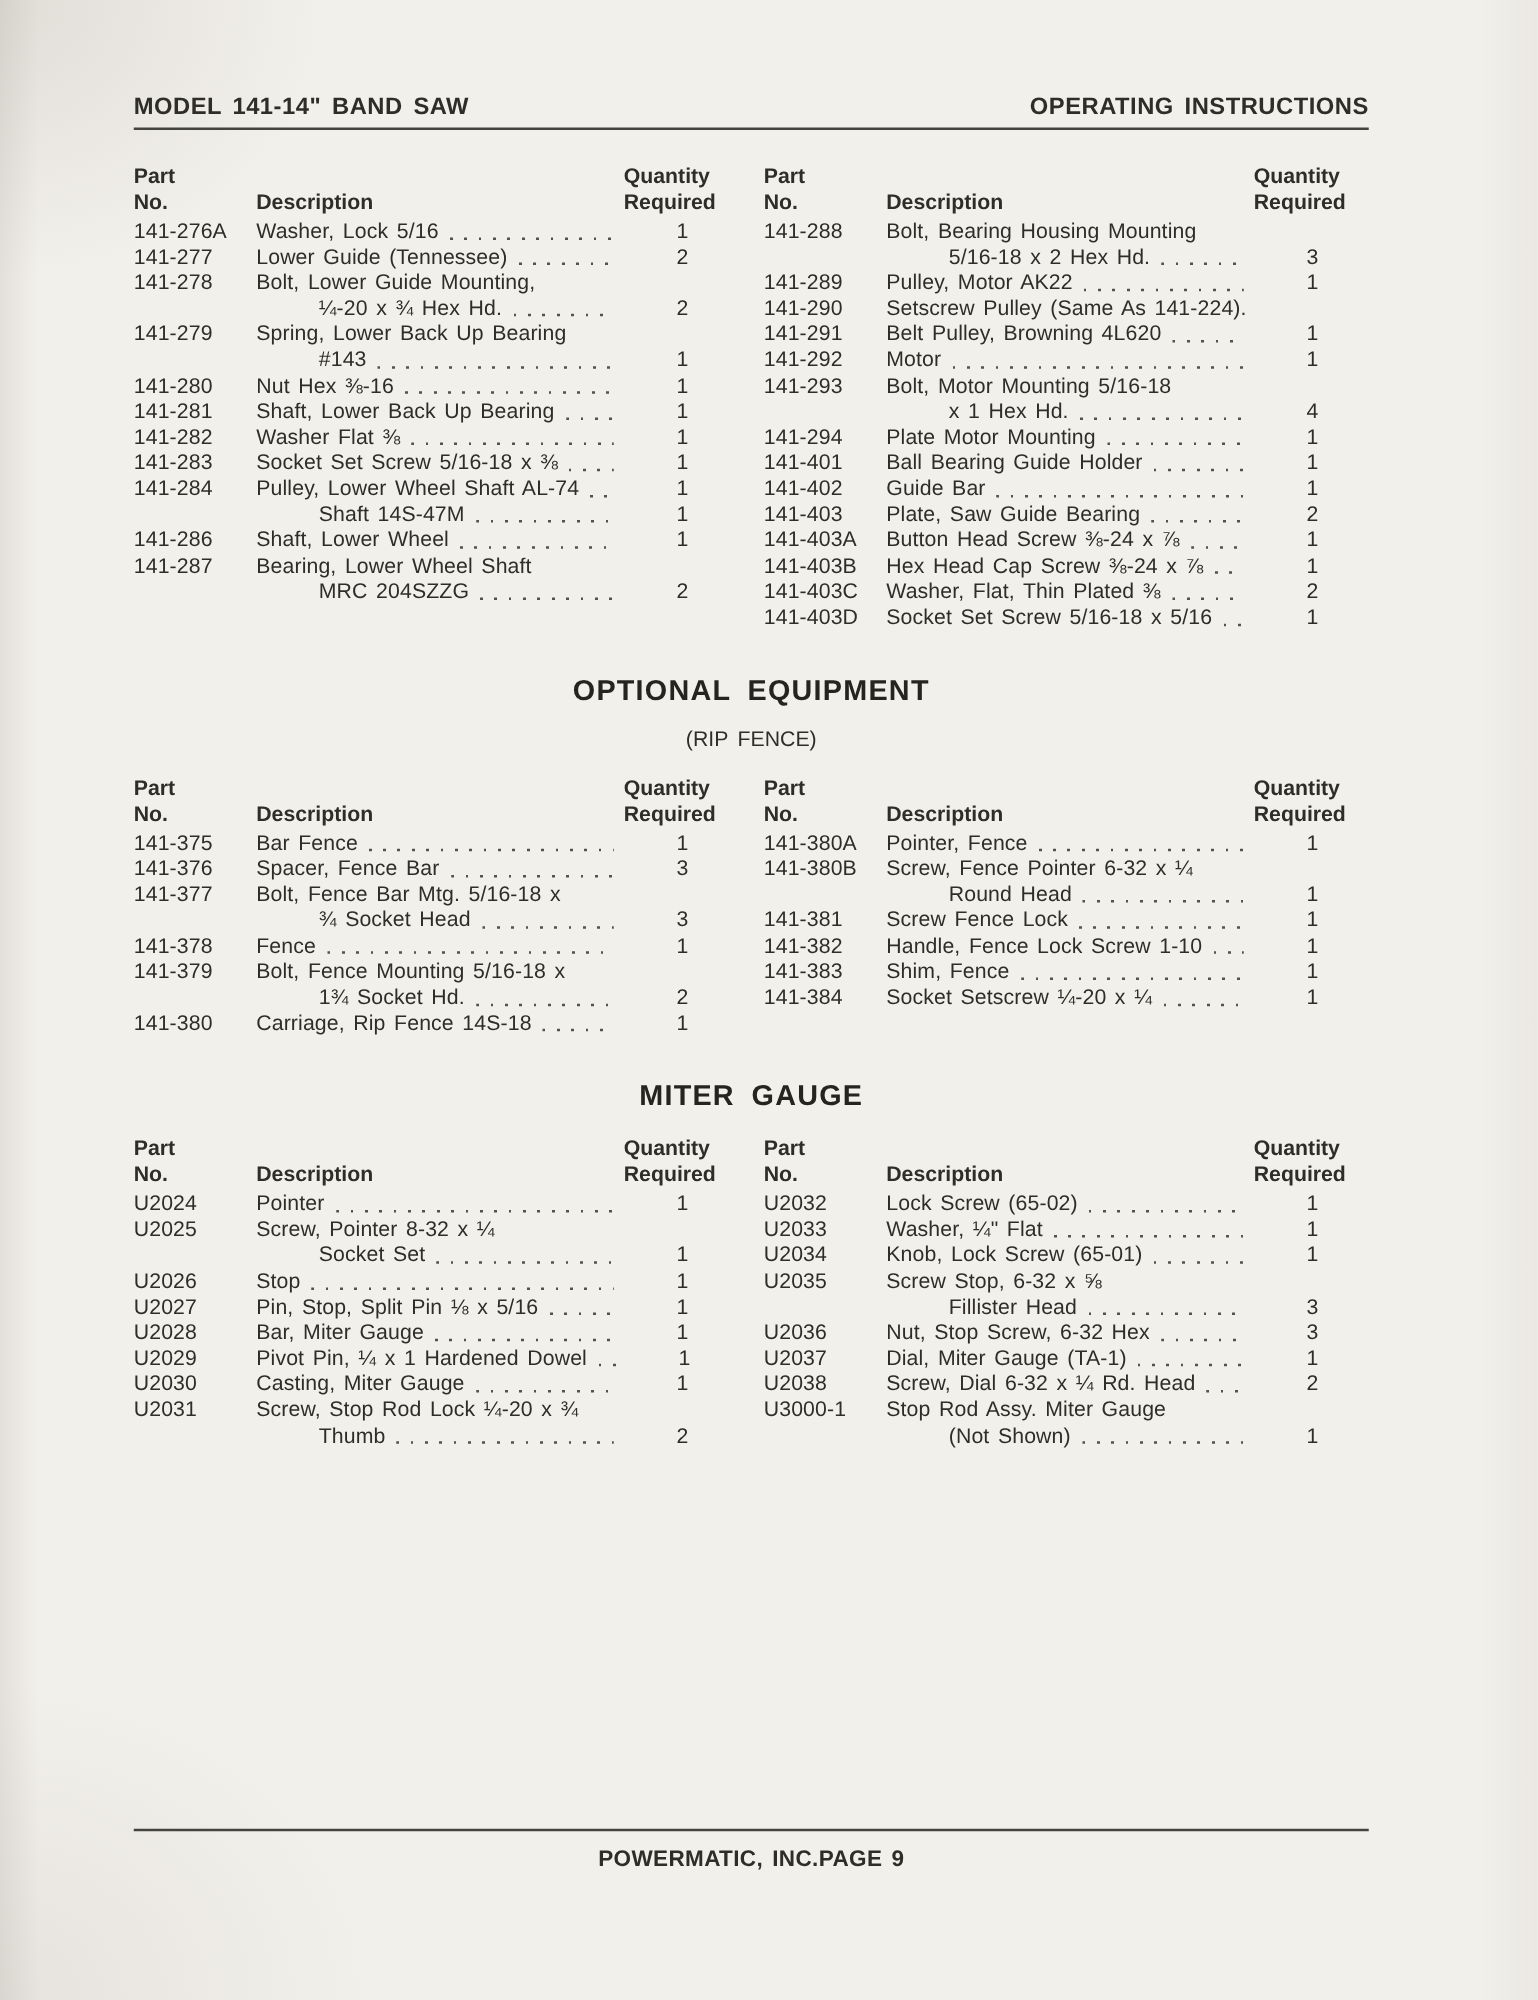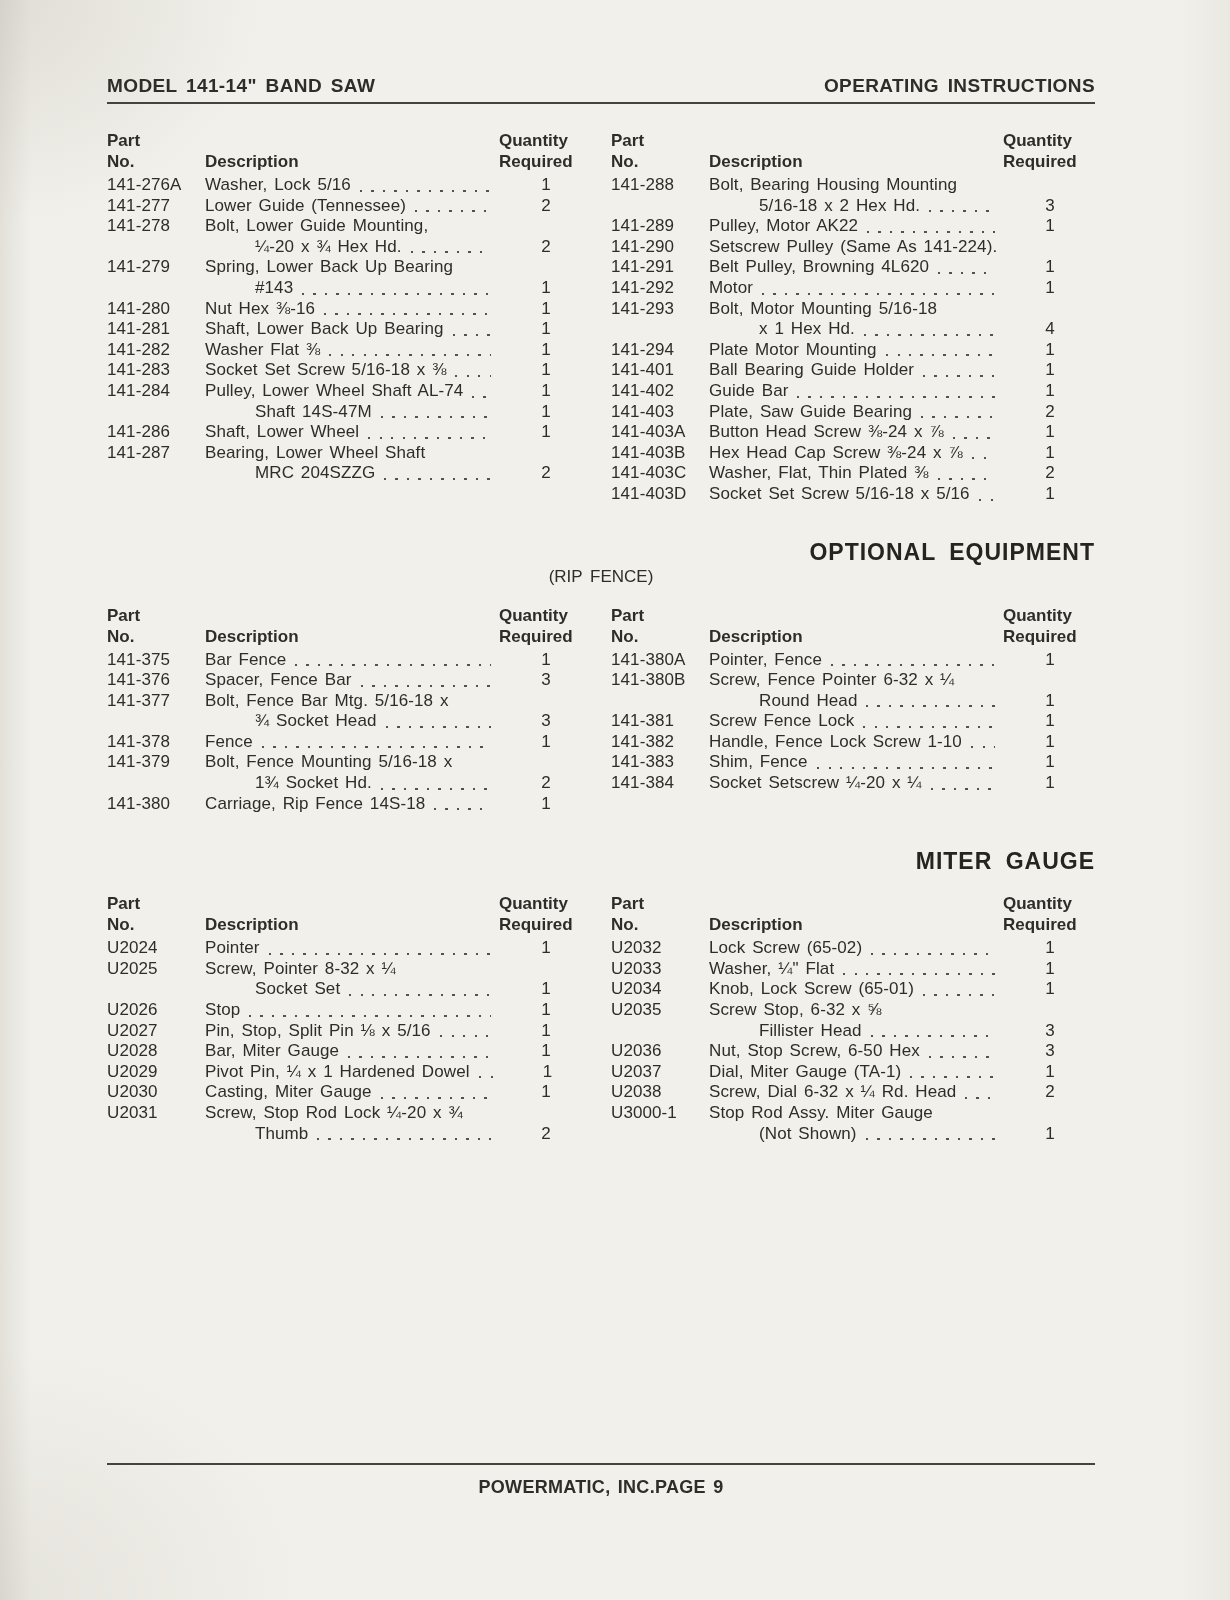--- a/index.html
+++ b/index.html
@@ -17,23 +17,23 @@
     overflow:hidden;
   }
   .page { position:relative; width:1230px; height:1600px; padding:75px 135px 0 107px; }
 
   header { display:flex; justify-content:space-between; font-size:19px; font-weight:bold;
            letter-spacing:.4px; word-spacing:3px; }
   .rule { height:2px; background:#45433d; margin-top:5px; }
 
   .section .cols { margin-top:26px; }
   .section.has-title .cols { margin-top:18px; }
-  .sec-title { margin-top:34px; text-align:right; font-size:23px; font-weight:bold;
+  .sec-title { margin-top:34px; text-align:center; font-size:23px; font-weight:bold;
                letter-spacing:1px; word-spacing:6px; color:#26241f; }
-  .sec-subtitle { text-align:center; font-size:17px; margin-top:1px; word-spacing:3px; }
+  .sec-subtitle { text-align:center; font-size:17px; margin-top:16px; word-spacing:3px; }
 
   .cols { display:flex; gap:20px; }
   .col { flex:1; min-width:0; }
 
   .thead { display:flex; font-weight:bold; line-height:21px; font-size:17px; word-spacing:2px; }
   .h-part { width:98px; flex:none; }
   .h-desc { flex:1; }
   .h-qty  { width:92px; flex:none; }
   .fill   { flex:1; }
 
@@ -518,21 +518,21 @@
                 <span class="pqty"></span>
               </div>
               <div class="prow">
                 <span class="pno"></span>
                 <span class="pdesc indent">Fillister Head</span>
                 <span class="leader"></span>
                 <span class="pqty">3</span>
               </div>
               <div class="prow">
                 <span class="pno">U2036</span>
-                <span class="pdesc">Nut, Stop Screw, 6-50 Hex</span>
+                <span class="pdesc">Nut, Stop Screw, 6-32 Hex</span>
                 <span class="leader"></span>
                 <span class="pqty">3</span>
               </div>
               <div class="prow">
                 <span class="pno">U2037</span>
                 <span class="pdesc">Dial, Miter Gauge (TA-1)</span>
                 <span class="leader"></span>
                 <span class="pqty">1</span>
               </div>
               <div class="prow">

